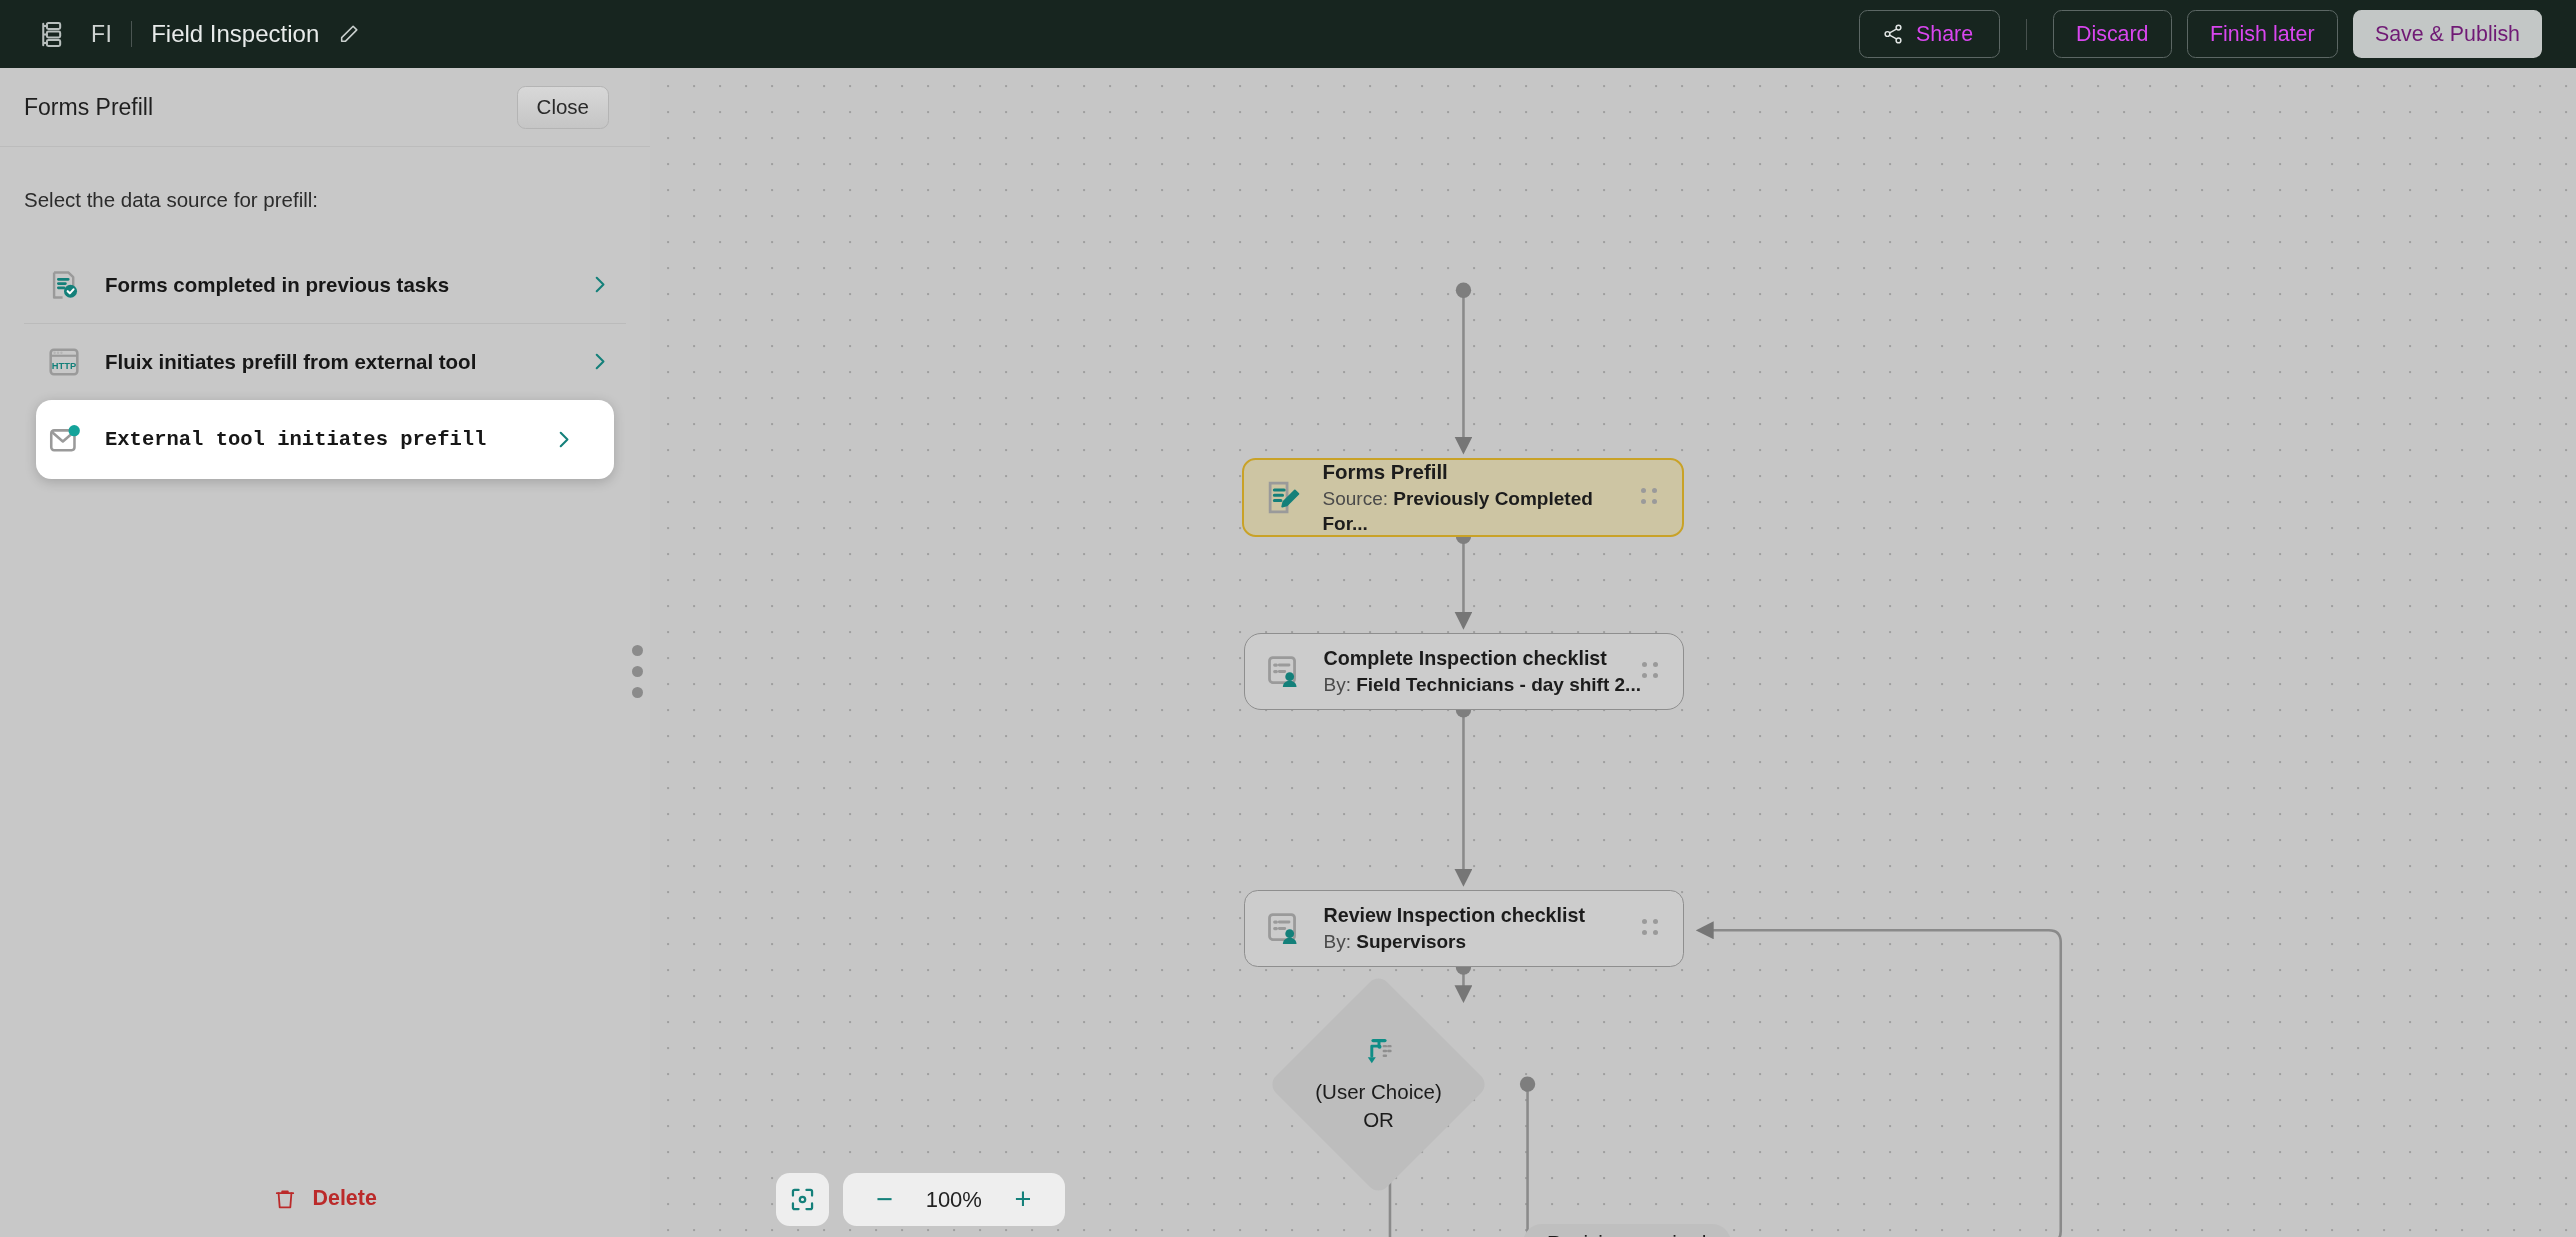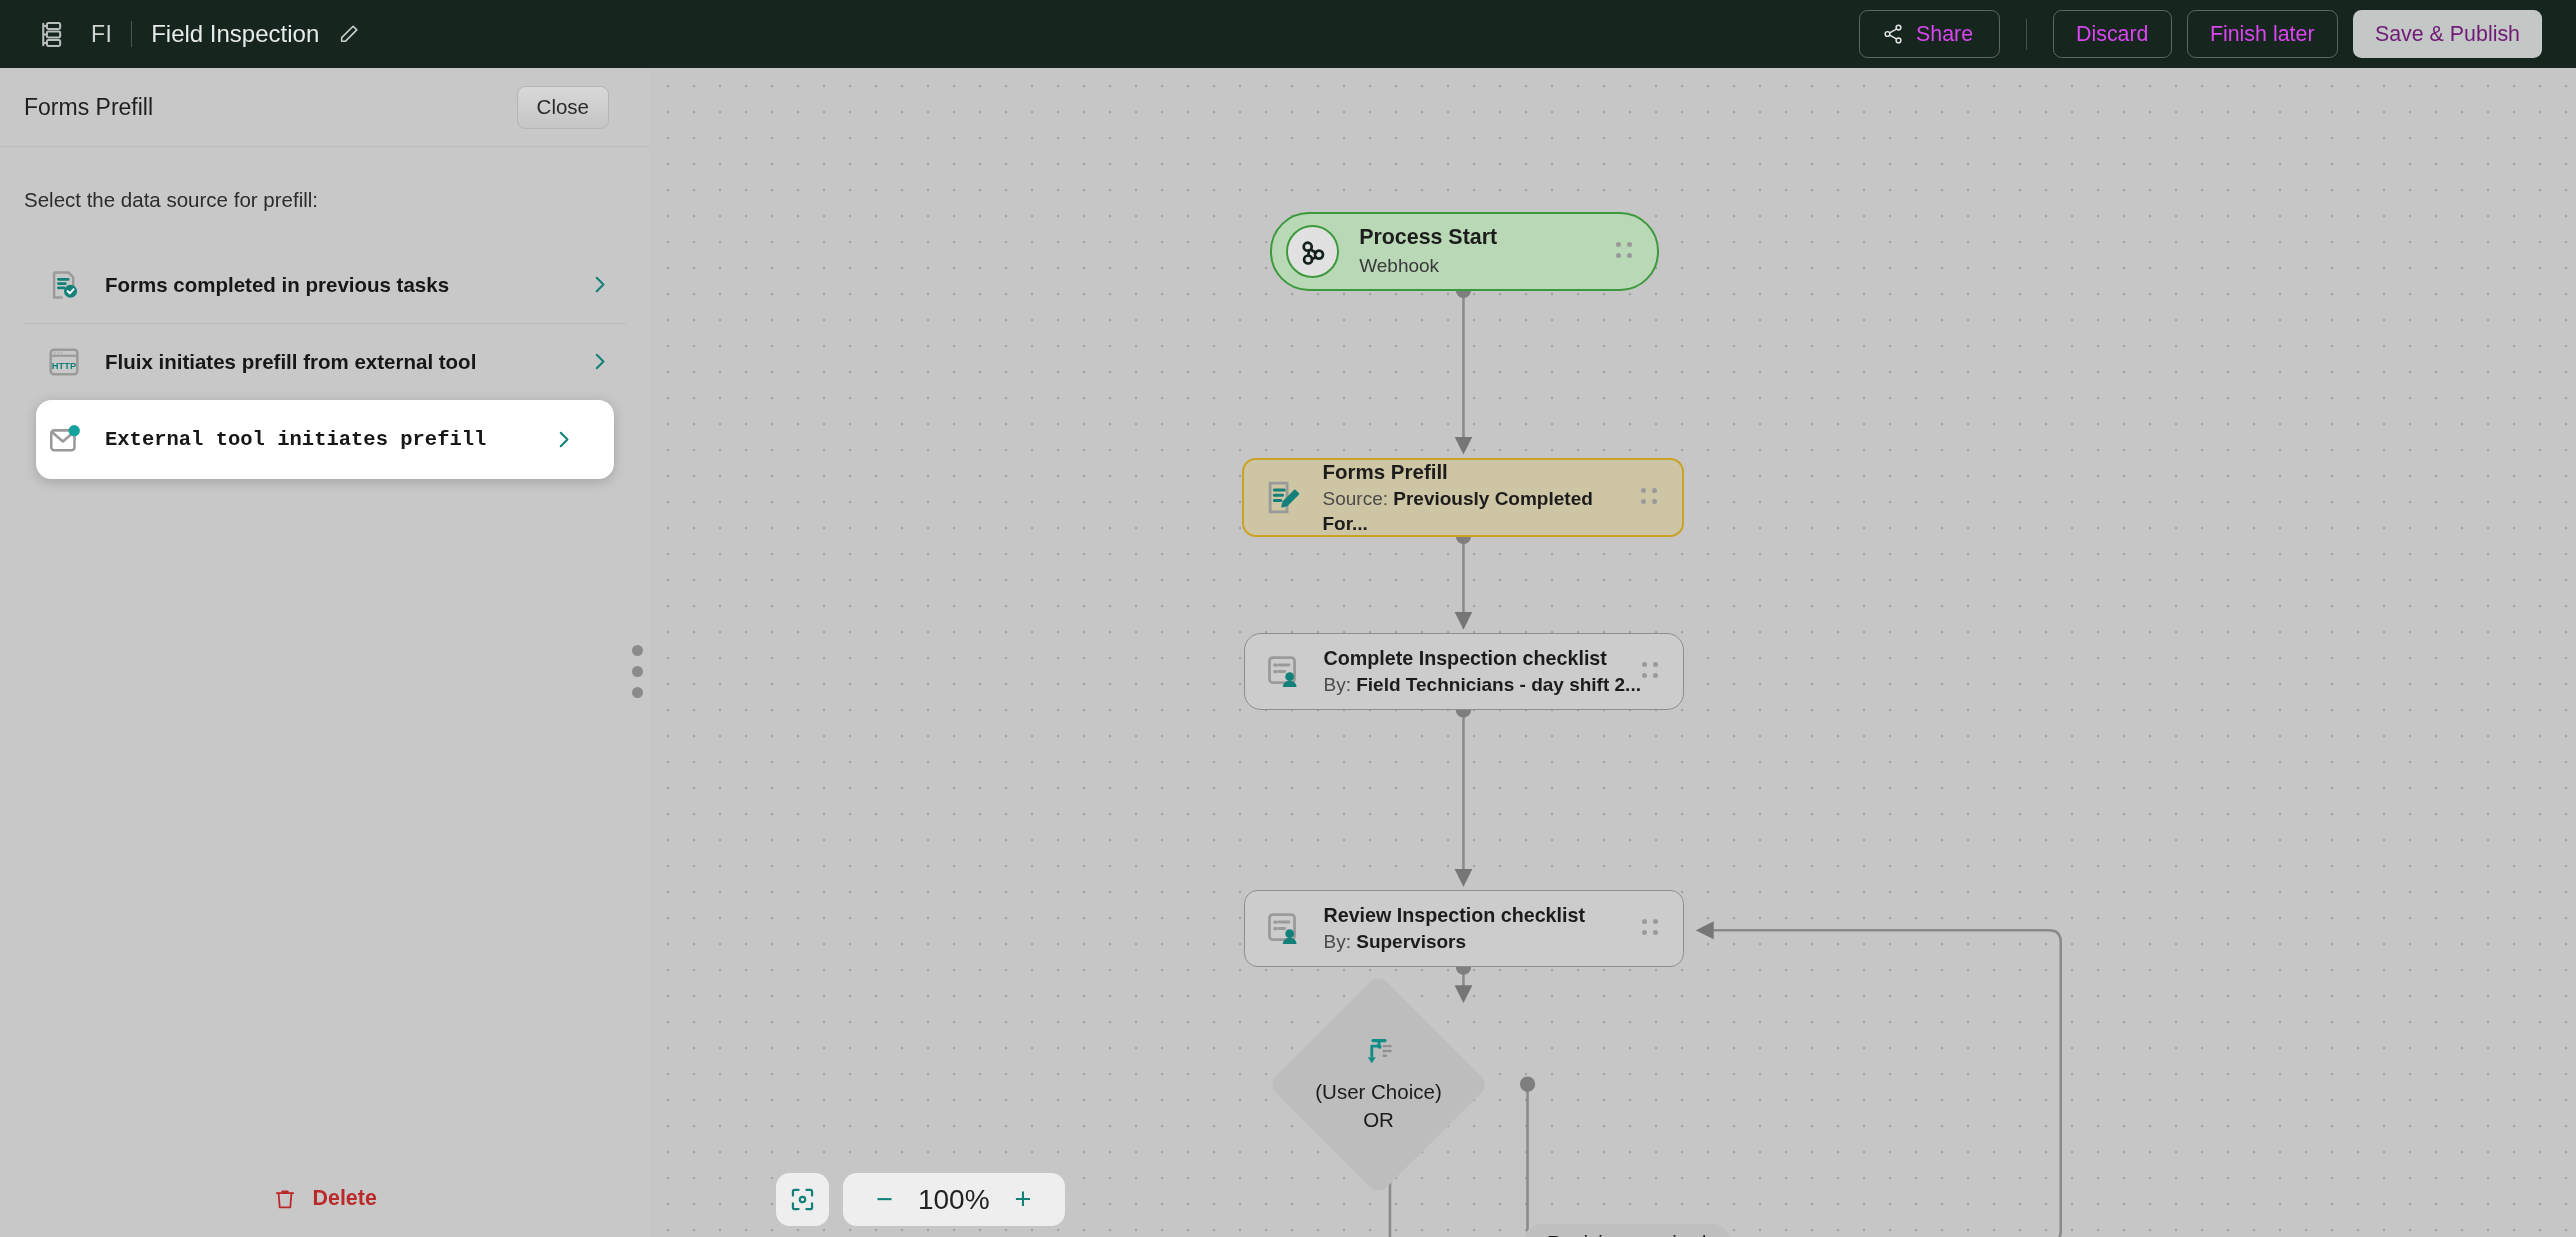--- a/index.html
+++ b/index.html
@@ -186,21 +186,21 @@
   .fit-icon { width: 27px; height: 27px; display:block; }
   #zoom-group {
     height: 53px; border-radius: 13.7px; background: #eeeeee;
     display: flex; align-items: center; padding: 0 19px; gap: 5.1px;
   }
   .zbtn {
     width: 46px; height: 46px; display: flex; align-items: center;
     justify-content: center; cursor: pointer; font-size: 29px; color: #14807a;
     user-select: none;
   }
-  #zoom-value { font-size: 28px; color: #222; min-width: 82px; text-align: center; }
+  #zoom-value { font-size: 22px; color: #222; min-width: 82px; text-align: center; }
 </style>
 </head>
 <body>
 
 <div id="topbar">
   <div id="topbar-left">
     <span class="logo-icon">
       <svg viewBox="0 0 24 24" width="29" height="29" fill="none" stroke="#b8bfbd" stroke-width="1.7">
         <rect x="9" y="2.5" width="11" height="5" rx="1.2"></rect>
         <rect x="9" y="9.5" width="11" height="5" rx="1.2"></rect>
@@ -345,40 +345,20 @@
     <path d="M1365 1448 V1389 Q1365 1375 1379 1375 H1637 Q1651 1375 1651 1361 V1023 Q1651 1009 1637 1009 H1228" stroke="#8a8a8a" stroke-width="3" fill="none" marker-end="url(#arrow)"></path>
 
     <circle cx="952" cy="260" r="9" fill="#7e7e7e"></circle>
     <circle cx="952" cy="548" r="9" fill="#7e7e7e"></circle>
     <circle cx="952" cy="751" r="9" fill="#7e7e7e"></circle>
     <circle cx="952" cy="1052" r="9" fill="#7e7e7e"></circle>
     <circle cx="866" cy="1189" r="9" fill="#7e7e7e"></circle>
     <circle cx="1027" cy="1189" r="9" fill="#7e7e7e"></circle>
   </svg>
 
-  <div class="node" id="node-start">
-    <span class="node-icon-wrap">
-      <svg viewBox="0 0 24 24" width="31" height="31" fill="none" stroke="#12201b" stroke-width="2.1" stroke-linecap="round" stroke-linejoin="round">
-        <circle cx="8.3" cy="8.3" r="3.1"></circle>
-        <circle cx="17" cy="14.4" r="3.1"></circle>
-        <circle cx="8.6" cy="18.2" r="3.1"></circle>
-        <path d="M10.6 10.6l4.1 2.4M14.5 16.6l-3 1.2M9.3 11.3l-.6 3.8"></path>
-      </svg>
-    </span>
-    <span class="node-text">
-      <div class="node-title">Process Start</div>
-      <div class="node-sub">Webhook</div>
-    </span>
-    <span class="grip">
-        <i></i>
-        <i></i>
-        <i></i>
-        <i></i>
-      </span>
-  </div>
 
   <div class="node" id="node-prefill">
     <span class="node-icon">
       <svg viewBox="0 0 24 24" width="39" height="39" fill="none">
         <path d="M4.4 3.2h10.4v17.6H4.4z" stroke="#9a9a9a" stroke-width="1.7"></path>
         <path d="M7 7.4h6M7 10.6h5M7 13.8h4" stroke="#14807a" stroke-width="1.9" stroke-linecap="round"></path>
         <path d="M19.6 7.6l2.2 2.2-7.1 7.1-2.9.7.7-2.9z" fill="#14807a" stroke="#14807a" stroke-width="1.1" stroke-linejoin="round"></path>
       </svg>
     </span>
     <span class="node-text">

